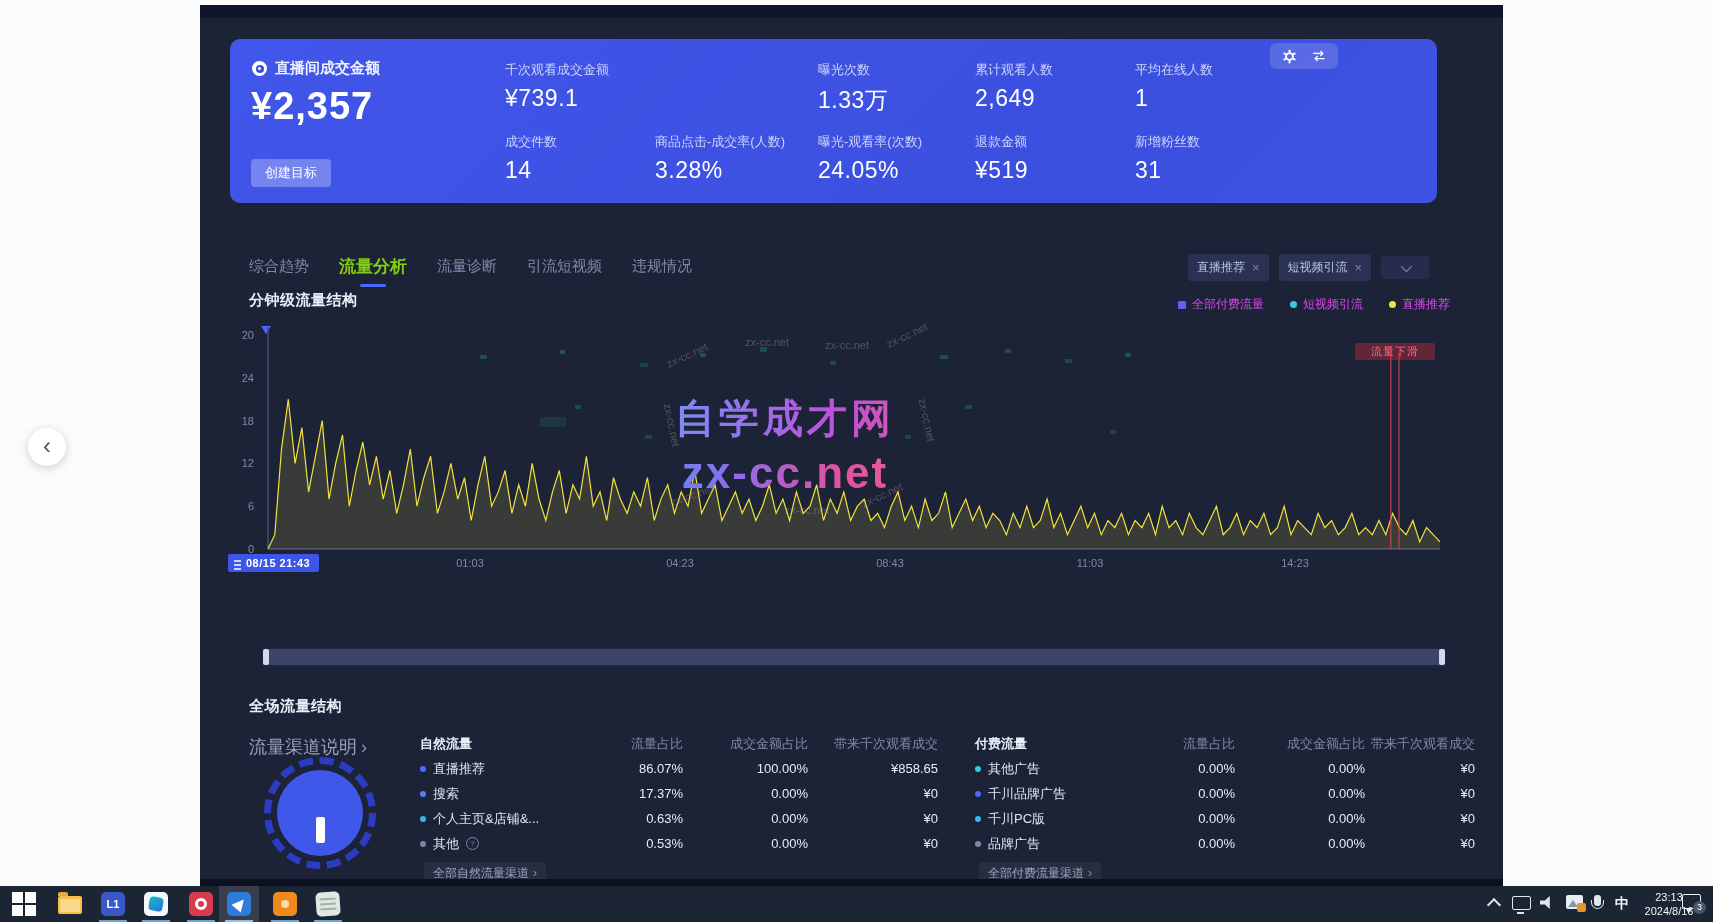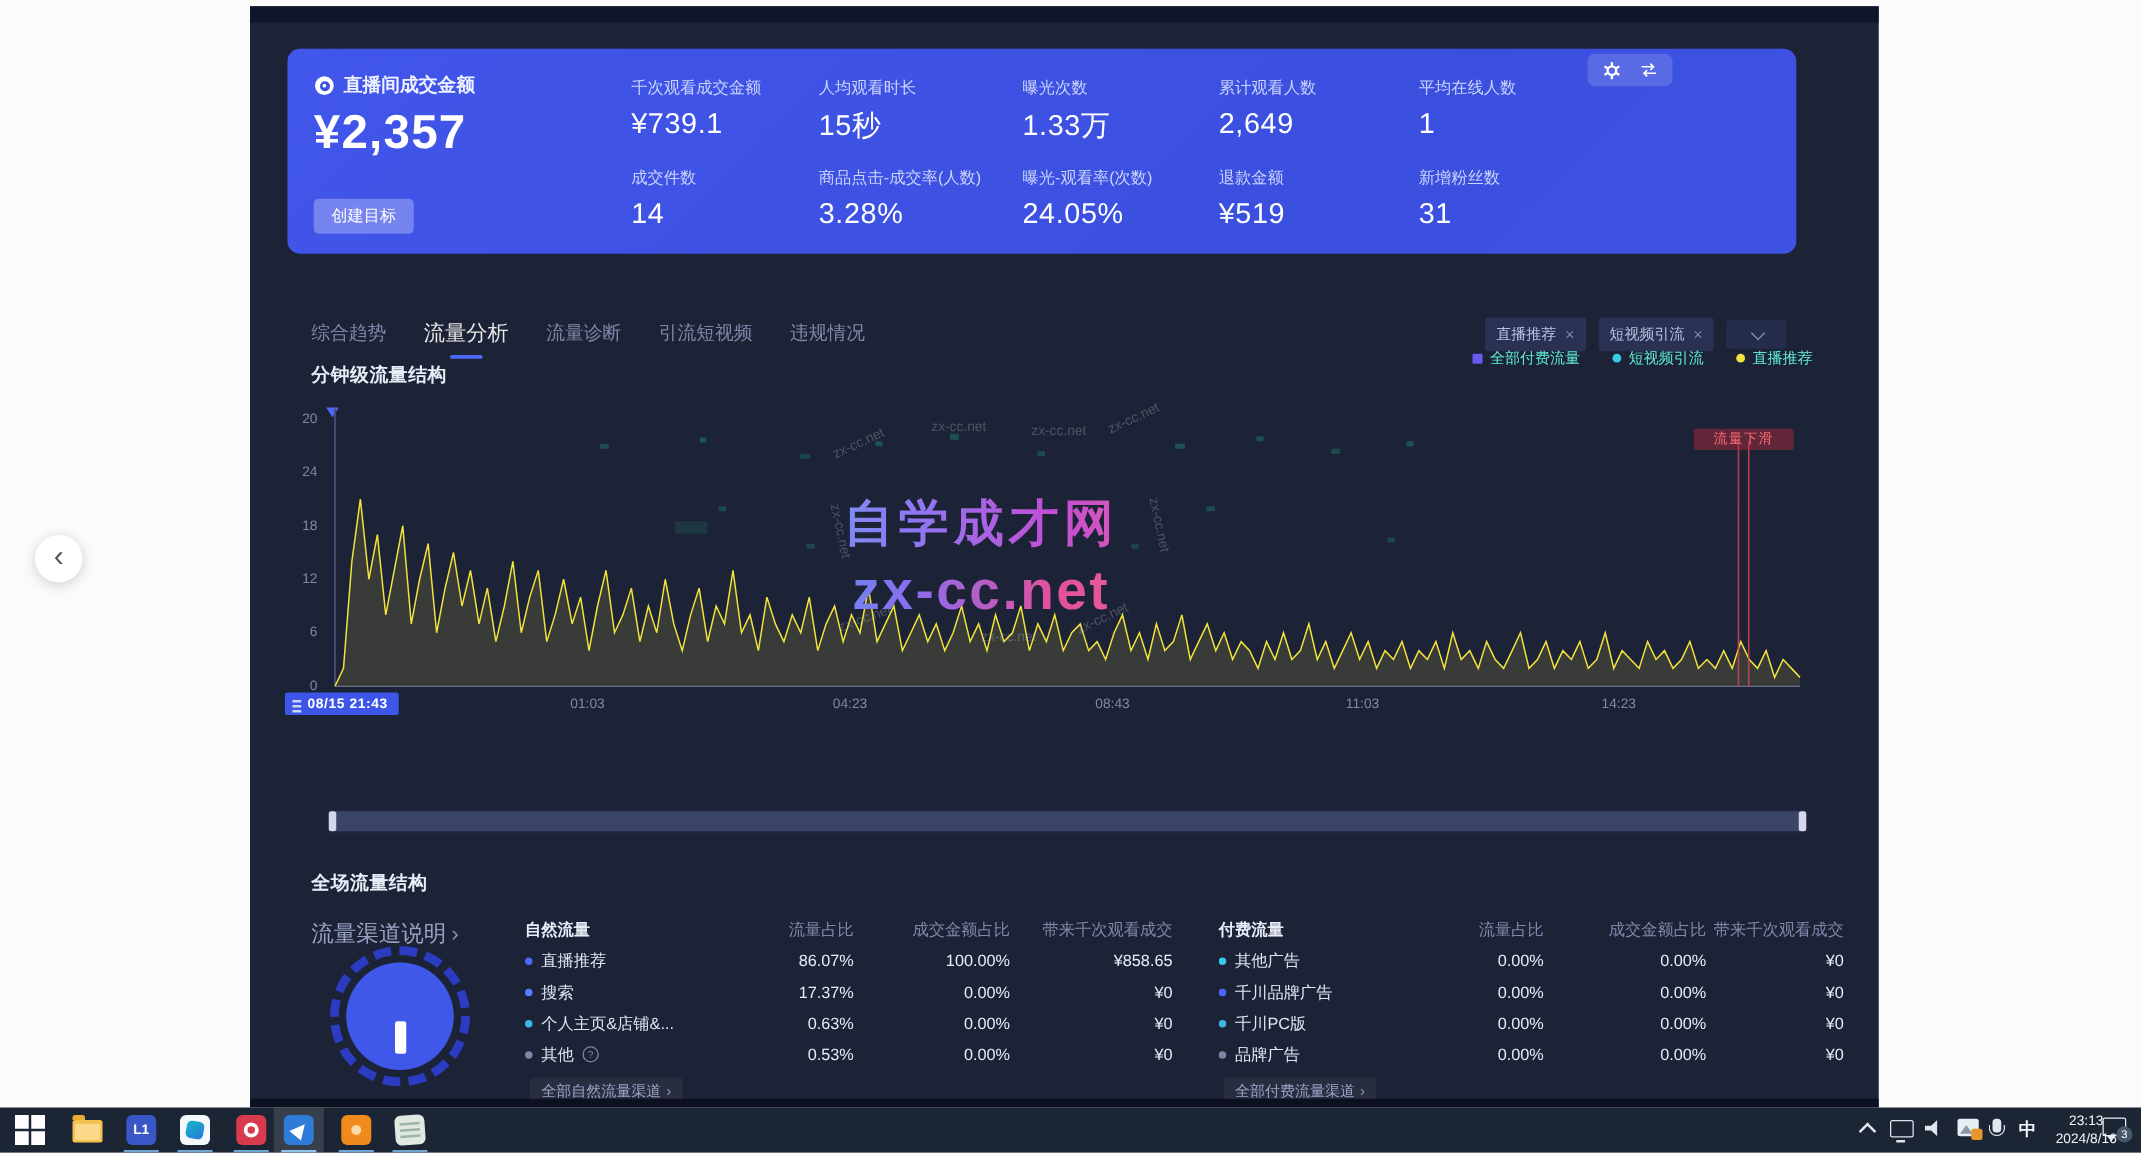--- a/index.html
+++ b/index.html
@@ -31,35 +31,35 @@
     border-radius:4px;font-size:13px;color:#fff;cursor:pointer;}
   .metric{position:absolute;width:160px;}
   .m-label{font-size:13px;color:#ccd4fb;white-space:nowrap;}
   .m-value{font-size:23px;font-weight:400;color:#fff;margin-top:6px;letter-spacing:.5px;}
   .banner-tools{position:absolute;left:1040px;top:4px;width:68px;height:26px;border-radius:6px;
     background:rgba(255,255,255,.15);display:flex;align-items:center;justify-content:center;gap:14px;}
   .banner-tools svg{display:block;cursor:pointer;}
   
   .tabs{position:absolute;left:49px;top:248px;display:flex;align-items:center;gap:30px;height:26px;}
   .tab{font-size:15px;color:#7e87aa;cursor:pointer;white-space:nowrap;}
-  .tab.active{font-size:17px;font-weight:400;color:#e5e5e5;position:relative;}
+  .tab.active{font-size:17px;font-weight:700;color:#84cc16;position:relative;}
   .tab.active::after{content:"";position:absolute;left:50%;transform:translateX(-50%);bottom:-9px;
     width:26px;height:3px;border-radius:2px;background:#4d68ff;}
   
   .chips{position:absolute;left:988px;top:249px;display:flex;gap:10px;align-items:center;}
   .chip{background:#2a3152;color:#b6c0e0;font-size:12px;padding:5px 9px;border-radius:3px;
     display:flex;align-items:center;gap:7px;cursor:pointer;white-space:nowrap;}
   .chip-x{color:#7c86a8;font-size:13px;line-height:10px;cursor:pointer;}
   .chip.chev{width:30px;height:13px;justify-content:center;background:#262d4c;}
   .chev-down{width:7px;height:7px;border-right:1.5px solid #8a93b5;border-bottom:1.5px solid #8a93b5;
     transform:rotate(45deg) translateY(-2px);}
   
   .sec-title{position:absolute;font-size:15px;font-weight:700;color:#e9edf8;letter-spacing:.5px;}
-  .legend{position:absolute;left:810px;top:273px;width:440px;display:flex;justify-content:flex-end;
-    gap:26px;font-size:12px;color:#5eead4;align-items:center;}
+  .legend{position:absolute;left:810px;top:291px;width:440px;display:flex;justify-content:flex-end;
+    gap:26px;font-size:12px;color:#d946ef;align-items:center;}
   .lg-item{display:flex;align-items:center;gap:6px;cursor:pointer;}
   .lg-marker{width:8px;height:8px;flex:none;}
   .lg-marker.sq{border-radius:1px;}
   .lg-marker.dot{border-radius:50%;width:7px;height:7px;}
   
   .chart-wrap{position:absolute;left:60px;top:318px;width:1190px;height:238px;}
   .y-labels span{position:absolute;left:14px;width:40px;text-align:right;font-size:11px;color:#8088a8;}
   .flag{position:absolute;left:61px;top:321px;width:0;height:0;border-left:5px solid transparent;
     border-right:5px solid transparent;border-top:8px solid #4d68ff;}
   .x-start{position:absolute;left:28px;top:549px;background:#3d56e8;color:#fff;font-size:11px;
@@ -177,24 +177,20 @@
       <span class="target-icon"></span>
       <span>直播间成交金额</span>
     </div>
     <div class="banner-amount">¥2,357</div>
     <div class="create-goal">创建目标</div>
 
     <div class="metric" style="left:275px;top:22px">
       <div class="m-label">千次观看成交金额</div>
       <div class="m-value">¥739.1</div>
     </div>
-    <div class="metric" style="left:425px;top:22px">
-      <div class="m-label">人均观看时长</div>
-      <div class="m-value">15秒</div>
-    </div>
     <div class="metric" style="left:588px;top:22px">
       <div class="m-label">曝光次数</div>
       <div class="m-value">1.33万</div>
     </div>
     <div class="metric" style="left:745px;top:22px">
       <div class="m-label">累计观看人数</div>
       <div class="m-value">2,649</div>
     </div>
     <div class="metric" style="left:905px;top:22px">
       <div class="m-label">平均在线人数</div>

